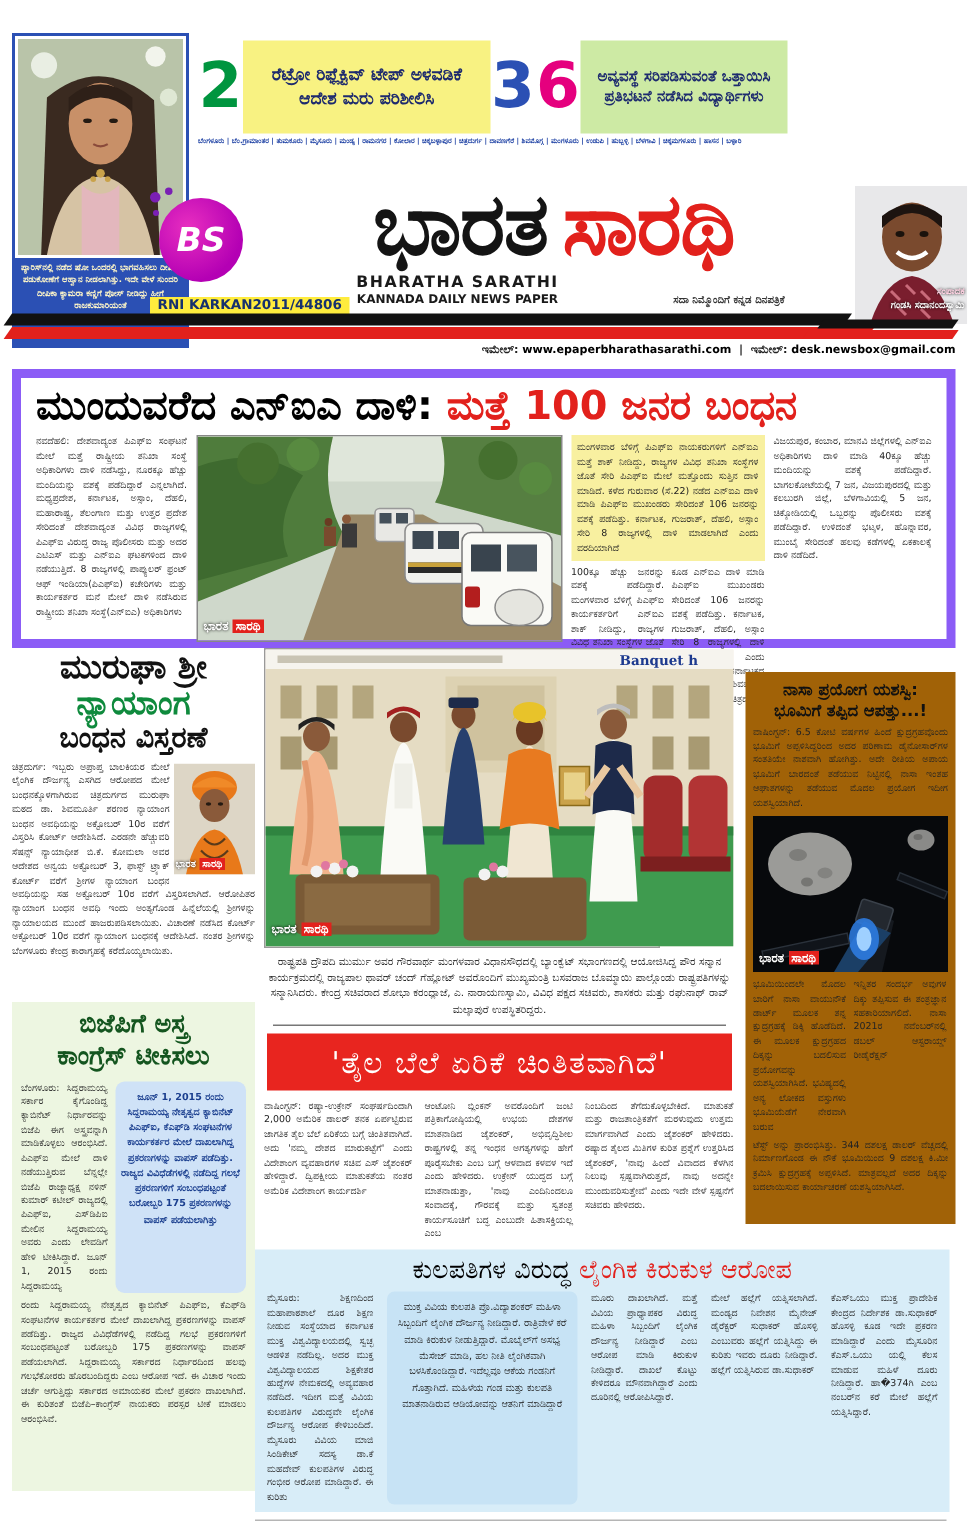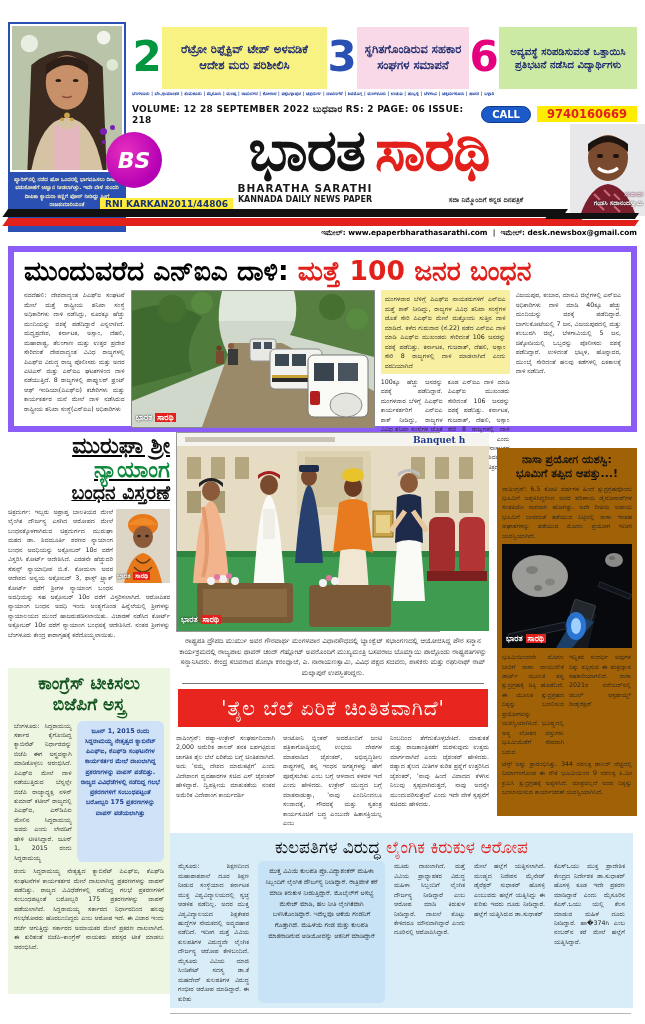--- a/index.html
+++ b/index.html
@@ -64,21 +64,21 @@
   .mid-sub { display:flex; gap:5px; margin-top:3px; }
   .mid-sub div { width:62px; }
   .lead-c3 { width:111px; }
 
   .wm { position:absolute; left:4px; bottom:4px; font-size:8px; font-weight:900; }
   .wm .w1 { color:#fff; text-shadow:0 0 2px #000; }
   .wm .w2 { color:#fff; background:#e2211c; padding:0 2px; }
 
   
   .murugha { left:8px; top:434px; width:162px; }
-  .mur-hl { text-align:right; font-weight:900; line-height:1.08;text-decoration:underline; }
+  .mur-hl { text-align:center; font-weight:900; line-height:1.08; }
   .mur-l1 { font-size:22px; color:#121212; }
   .mur-l2 { font-size:22px; color:#0f8a3d; }
   .mur-l3 { font-size:19px; color:#121212; }
   .mur-body { margin-top:5px; }
   .swami { float:right; width:54px; height:74px; margin:2px 0 2px 3px; position:relative; }
   .swami .wm { left:1px; bottom:1px; font-size:6.5px; }
 
   .stage { left:176px; top:432px; width:264px; height:200px; border:1px solid #999; }
   .stage .wm { bottom:6px; }
 
@@ -137,32 +137,26 @@
         <circle cx="52" cy="96" r="2" fill="#c9a24a"></circle>
         <circle cx="62" cy="96" r="2" fill="#c9a24a"></circle>
     </svg>
     <div class="promo-cap">ಪ್ಯಾರಿಸ್‌ನಲ್ಲಿ ನಡೆದ ಷೋ ಒಂದರಲ್ಲಿ ಭಾಗವಹಿಸಲು ದೀಪಿಕಾ ಪಡುಕೋಣೆಗೆ ಆಹ್ವಾನ ನೀಡಲಾಗಿತ್ತು. ಇದೇ ವೇಳೆ ಸುಂದರಿ ದೀಪಿಕಾ ಕ್ಯಾಮರಾ ಕಣ್ಣಿಗೆ ಪೋಸ್ ನೀಡಿದ್ದು ಹೀಗೆ ರಾಜಕುಮಾರಿಯಂತೆ</div>
   </div>
 
   <div class="abs teasers">
     <div class="tz-num n-green">2</div>
     <div class="tz-box tz1">ರೆಟ್ರೋ ರಿಫ್ಲೆಕ್ಟಿವ್ ಟೇಪ್ ಅಳವಡಿಕೆ ಆದೇಶ ಮರು ಪರಿಶೀಲಿಸಿ</div>
     <div class="tz-num n-blue">3</div>
-    <div class="tz-box tz2">ಸ್ಥಗಿತಗೊಂಡಿರುವ ಸಹಕಾರ ಸಂಘಗಳ ಸಮಾಪನೆ</div>
     <div class="tz-num n-pink">6</div>
     <div class="tz-box tz3">ಅವ್ಯವಸ್ಥೆ ಸರಿಪಡಿಸುವಂತೆ ಒತ್ತಾಯಿಸಿ ಪ್ರತಿಭಟನೆ ನಡೆಸಿದ ವಿದ್ಯಾರ್ಥಿಗಳು</div>
   </div>
 
   <div class="abs cities">ಬೆಂಗಳೂರು | ಬೆಂ.ಗ್ರಾಮಾಂತರ | ತುಮಕೂರು | ಮೈಸೂರು | ಮಂಡ್ಯ | ರಾಮನಗರ | ಕೋಲಾರ | ಚಿಕ್ಕಬಳ್ಳಾಪುರ | ಚಿತ್ರದುರ್ಗ | ದಾವಣಗೆರೆ | ಶಿವಮೊಗ್ಗ | ಮಂಗಳೂರು | ಉಡುಪಿ | ಹುಬ್ಬಳ್ಳಿ | ಬೆಳಗಾವಿ | ಚಿಕ್ಕಮಗಳೂರು | ಹಾಸನ | ಬಳ್ಳಾರಿ</div>
 
-  <div class="abs volrow">
-    <span class="vol-txt">VOLUME: 12   28  SEPTEMBER   2022   ಬುಧವಾರ   RS: 2   PAGE: 06   ISSUE: 218</span>
-    <span class="call-badge">CALL</span>
-    <span class="phone">9740160669</span>
-  </div>
 
   <div class="abs logo-wrap">
     <span class="logo-dot" style="left:0;top:0;width:7px;height:7px"></span>
     <span class="logo-dot" style="left:10px;top:-3px;width:5px;height:5px"></span>
     <span class="logo-dot" style="left:2px;top:12px;width:4px;height:4px"></span>
     <div class="logo-circle">
         <span class="logo-bs">BS</span>
       </div>
   </div>
   <div class="abs m-title">
@@ -399,22 +393,22 @@
     <div class="oil-hl">'ತೈಲ ಬೆಲೆ ಏರಿಕೆ ಚಿಂತಿತವಾಗಿದೆ'</div>
     <div class="oil-cols">
       <div class="body-txt">ವಾಷಿಂಗ್ಟನ್: ರಷ್ಯಾ-ಉಕ್ರೇನ್ ಸಂಘರ್ಷದಿಂದಾಗಿ 2,000 ಅಮೆರಿಕ ಡಾಲರ್ ತನಕ ಏರ್ಪಟ್ಟಿರುವ ಜಾಗತಿಕ ತೈಲ ಬೆಲೆ ಏರಿಕೆಯ ಬಗ್ಗೆ ಚಿಂತಿತವಾಗಿದೆ. ಅದು 'ನಮ್ಮ ದೇಶದ ಮಾರುಕಟ್ಟೆಗೆ' ಎಂದು ವಿದೇಶಾಂಗ ವ್ಯವಹಾರಗಳ ಸಚಿವ ಎಸ್ ಜೈಶಂಕರ್ ಹೇಳಿದ್ದಾರೆ. ದ್ವಿಪಕ್ಷೀಯ ಮಾತುಕತೆಯ ನಂತರ ಅಮೆರಿಕ ವಿದೇಶಾಂಗ ಕಾರ್ಯದರ್ಶಿ</div>
       <div class="body-txt">ಆಂಟೋನಿ ಬ್ಲಿಂಕನ್ ಅವರೊಂದಿಗೆ ಜಂಟಿ ಪತ್ರಿಕಾಗೋಷ್ಠಿಯಲ್ಲಿ ಉಭಯ ದೇಶಗಳ ಮಾತನಾಡಿದ ಜೈಶಂಕರ್, ಅಭಿವೃದ್ಧಿಶೀಲ ರಾಷ್ಟ್ರಗಳಲ್ಲಿ ತನ್ನ ಇಂಧನ ಅಗತ್ಯಗಳನ್ನು ಹೇಗೆ ಪೂರೈಸಬೇಕು ಎಂಬ ಬಗ್ಗೆ ಆಳವಾದ ಕಳವಳ ಇದೆ ಎಂದು ಹೇಳಿದರು. ಉಕ್ರೇನ್ ಯುದ್ಧದ ಬಗ್ಗೆ ಮಾತನಾಡುತ್ತಾ, 'ನಾವು ಎಂದಿನಿಂದಲೂ ಸಂವಾದಕ್ಕೆ, ಗೌರವಕ್ಕೆ ಮತ್ತು ಸ್ವತಂತ್ರ ಕಾರ್ಯಸೂಚಿಗೆ ಬದ್ಧ ಎಂಬುದೇ ಹಿತಾಸಕ್ತಿಯಲ್ಲ ಎಂಬ</div>
       <div class="body-txt">ನಿಂಬದಿಂದ ತೆಗೆದುಕೊಳ್ಳಬೇಕಿದೆ. ಮಾತುಕತೆ ಮತ್ತು ರಾಜತಾಂತ್ರಿಕತೆಗೆ ಮರಳುವುದು ಉತ್ತಮ ಮಾರ್ಗವಾಗಿದೆ ಎಂದು ಜೈಶಂಕರ್ ಹೇಳಿದರು. ರಷ್ಯಾದ ತೈಲದ ಮಿತಿಗಳ ಕುರಿತ ಪ್ರಶ್ನೆಗೆ ಉತ್ತರಿಸಿದ ಜೈಶಂಕರ್, 'ನಾವು ಹಿಂದೆ ವಿವಾದದ ಕೆಳಗಿನ ನಿಲುವು ಸ್ಪಷ್ಟವಾಗಿರುತ್ತದೆ, ನಾವು ಅದನ್ನೇ ಮುಂದುವರಿಸುತ್ತೇವೆ' ಎಂದು ಇದೇ ವೇಳೆ ಸ್ಪಷ್ಟನೆಗೆ ಸಚಿವರು ಹೇಳಿದರು.</div>
     </div>
   </div>
 
   <div class="abs congress">
     <div class="con-hl">
+      <div>ಬಿಜೆಪಿಗೆ ಅಸ್ತ್ರ</div>
       <div>ಕಾಂಗ್ರೆಸ್ ಟೀಕಿಸಲು</div>
-      <div>ಬಿಜೆಪಿಗೆ ಅಸ್ತ್ರ</div>
     </div>
     <div class="con-row">
       <div class="con-left body-txt">ಬೆಂಗಳೂರು: ಸಿದ್ದರಾಮಯ್ಯ ಸರ್ಕಾರ ಕೈಗೊಂಡಿದ್ದ ಕ್ಯಾಬಿನೆಟ್ ನಿರ್ಧಾರವನ್ನು ಬಿಜೆಪಿ ಈಗ ಅಸ್ತ್ರವನ್ನಾಗಿ ಮಾಡಿಕೊಳ್ಳಲು ಆರಂಭಿಸಿದೆ. ಪಿಎಫ್‌ಐ ಮೇಲೆ ದಾಳಿ ನಡೆಯುತ್ತಿರುವ ಬೆನ್ನಲ್ಲೇ ಬಿಜೆಪಿ ರಾಜ್ಯಾಧ್ಯಕ್ಷ ನಳಿನ್ ಕುಮಾರ್ ಕಟೀಲ್ ರಾಜ್ಯದಲ್ಲಿ ಪಿಎಫ್‌ಐ, ಎಸ್‌ಡಿಪಿಐ ಮೇಲಿನ ಸಿದ್ದರಾಮಯ್ಯ ಅವರು ಎಂದು ಲೇವಡಿಗೆ ಹೇಳಿ ಟೀಕಿಸಿದ್ದಾರೆ. ಜೂನ್ 1, 2015 ರಂದು ಸಿದ್ದರಾಮಯ್ಯ</div>
       <div class="con-inset">ಜೂನ್ 1, 2015 ರಂದು ಸಿದ್ದರಾಮಯ್ಯ ನೇತೃತ್ವದ ಕ್ಯಾಬಿನೆಟ್ ಪಿಎಫ್‌ಐ, ಕೆಎಫ್‌ಡಿ ಸಂಘಟನೆಗಳ ಕಾರ್ಯಕರ್ತರ ಮೇಲೆ ದಾಖಲಾಗಿದ್ದ ಪ್ರಕರಣಗಳನ್ನು ವಾಪಸ್ ಪಡೆದಿತ್ತು. ರಾಜ್ಯದ ವಿವಿಧೆಡೆಗಳಲ್ಲಿ ನಡೆದಿದ್ದ ಗಲಭೆ ಪ್ರಕರಣಗಳಿಗೆ ಸಂಬಂಧಪಟ್ಟಂತೆ ಬರೋಬ್ಬರಿ 175 ಪ್ರಕರಣಗಳನ್ನು ವಾಪಸ್ ಪಡೆಯಲಾಗಿತ್ತು</div>
     </div>
     <div class="con-tail body-txt">ರಂದು ಸಿದ್ದರಾಮಯ್ಯ ನೇತೃತ್ವದ ಕ್ಯಾಬಿನೆಟ್ ಪಿಎಫ್‌ಐ, ಕೆಎಫ್‌ಡಿ ಸಂಘಟನೆಗಳ ಕಾರ್ಯಕರ್ತರ ಮೇಲೆ ದಾಖಲಾಗಿದ್ದ ಪ್ರಕರಣಗಳನ್ನು ವಾಪಸ್ ಪಡೆದಿತ್ತು. ರಾಜ್ಯದ ವಿವಿಧೆಡೆಗಳಲ್ಲಿ ನಡೆದಿದ್ದ ಗಲಭೆ ಪ್ರಕರಣಗಳಿಗೆ ಸಂಬಂಧಪಟ್ಟಂತೆ ಬರೋಬ್ಬರಿ 175 ಪ್ರಕರಣಗಳನ್ನು ವಾಪಸ್ ಪಡೆಯಲಾಗಿದೆ. ಸಿದ್ದರಾಮಯ್ಯ ಸರ್ಕಾರದ ನಿರ್ಧಾರದಿಂದ ಹಲವು ಗಲಭೆಕೋರರು ಹೊರಬಂದಿದ್ದರು ಎಂಬ ಆರೋಪ ಇದೆ. ಈ ವಿಚಾರ ಇಂದು ಚರ್ಚೆ ಆಗುತ್ತಿದ್ದು ಸರ್ಕಾರದ ಅಮಾಯಕರ ಮೇಲೆ ಪ್ರಕರಣ ದಾಖಲಾಗಿದೆ. ಈ ಕುರಿತಂತೆ ಬಿಜೆಪಿ–ಕಾಂಗ್ರೆಸ್ ನಾಯಕರು ಪರಸ್ಪರ ಟೀಕೆ ಮಾಡಲು ಆರಂಭಿಸಿವೆ.</div>
   </div>
 
   <div class="abs harass">
     <div class="har-hl"><span>ಕುಲಪತಿಗಳ ವಿರುದ್ಧ </span><span class="r">ಲೈಂಗಿಕ ಕಿರುಕುಳ ಆರೋಪ</span></div>

